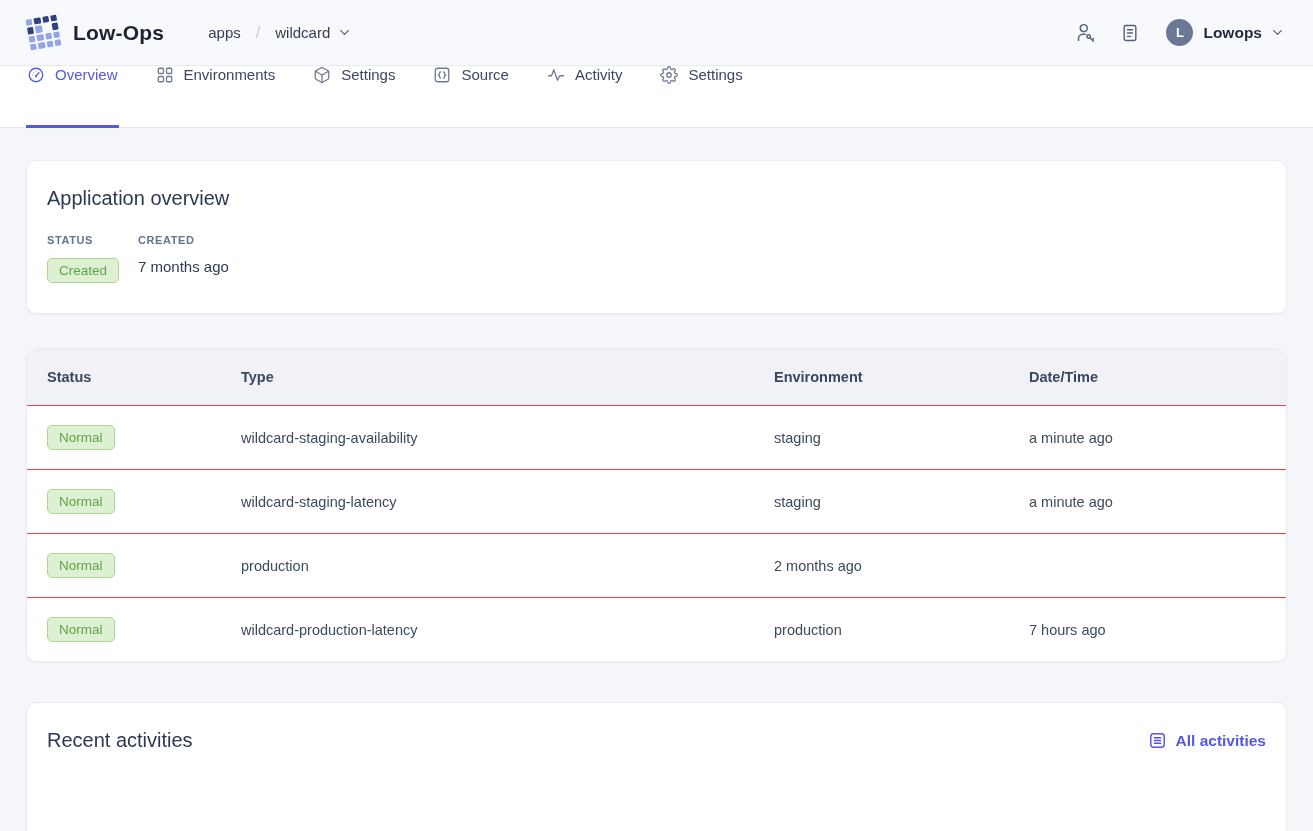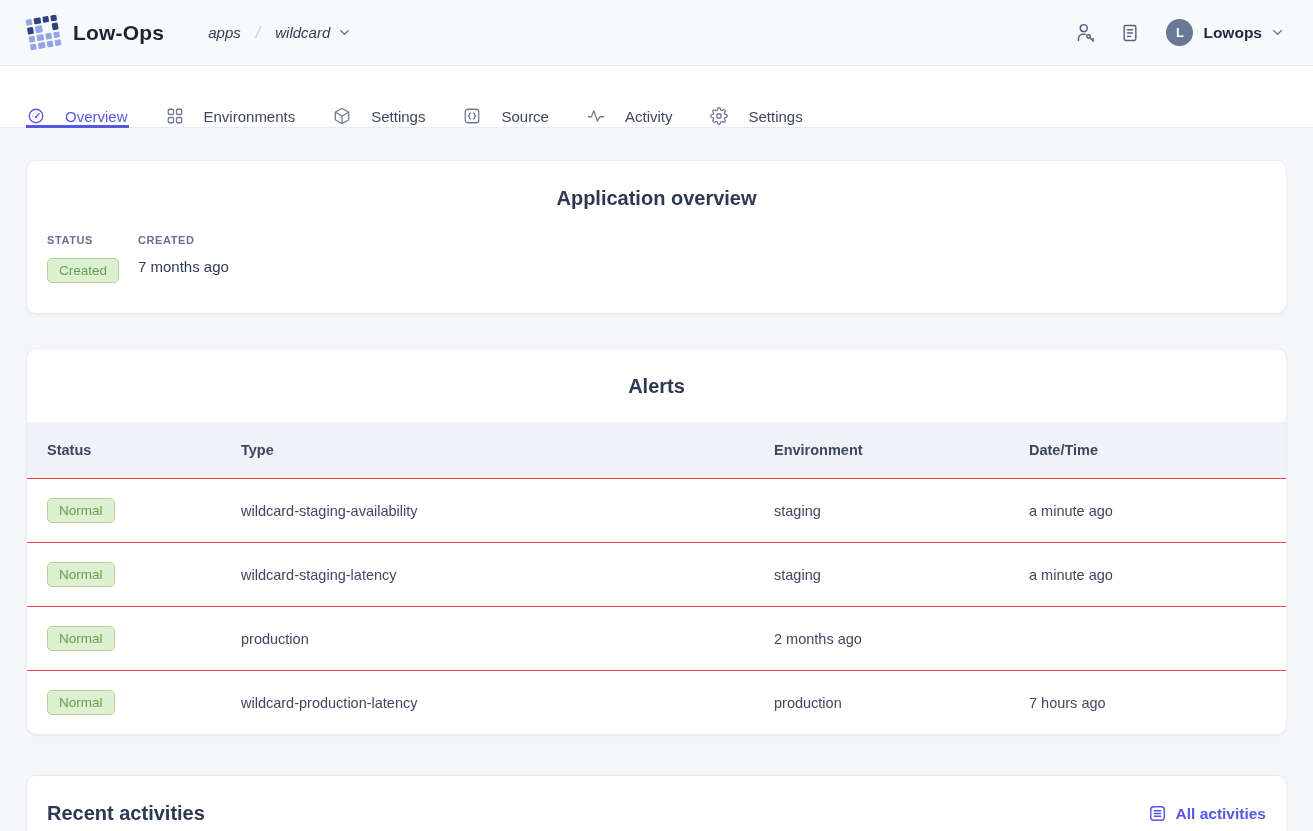--- a/index.html
+++ b/index.html
@@ -36,54 +36,54 @@
   .logo{
     width:31px;height:31px;display:grid;
     grid-template-columns:repeat(4,1fr);grid-template-rows:repeat(4,1fr);
     gap:2px;transform:rotate(-10deg);flex:0 0 auto;
   }
   .logo i{border-radius:1px;}
   .logo i.l{background:var(--brand-periwinkle);}
   .logo i.n{background:var(--brand-navy);}
   .logo i.w{background:transparent;}
   .brand{font-size:21px;font-weight:700;color:#1c2333;margin-left:14px;letter-spacing:.2px;}
-  .breadcrumb{display:flex;align-items:center;margin-left:44px;font-size:15px;font-style:italic;}
+  .breadcrumb{display:flex;align-items:center;margin-left:44px;font-size:15px;}
   .crumb{color:#333d52;cursor:pointer;}
   .crumb-sep{color:#c6cbd6;margin:0 15px;font-size:16px;}
   .crumb-current{display:flex;align-items:center;gap:7px;color:#333d52;cursor:pointer;justify-content:center;}
   .chev{color:#55607a;}
   .header-right{margin-left:auto;display:flex;align-items:center;}
   .hicon{color:#55617c;cursor:pointer;margin-left:24px;}
   .user-menu{display:flex;align-items:center;margin-left:26px;cursor:pointer;}
   .avatar{
     width:27px;height:27px;border-radius:50%;background:var(--avatar-bg);
     color:#fff;font-size:13px;font-weight:700;display:flex;align-items:center;justify-content:center;
   }
   .user-name{font-size:15.5px;font-weight:600;color:#1f2940;margin:0 8px 0 10px;}
 
   
   .tab-bar{
     height:62px;background:#fff;border-bottom:1px solid var(--line);
     display:flex;align-items:stretch;padding:0 26px;gap:36px;
   }
   .tab{
-    display:flex;align-items:flex-end;gap:20px;font-size:15px;color:#3c475e;
+    display:flex;align-items:flex-start;gap:10px;font-size:15px;color:#3c475e;
     border-bottom:3px solid transparent;padding:0 1px;margin-bottom:-1px;cursor:pointer;
   }
   .tab .ticon{color:var(--icon-gray);}
   .tab.active{color:var(--accent);border-bottom-color:var(--accent);}
   .tab.active .ticon{color:var(--accent);}
 
   
   .main{padding:32px 26px 0;display:flex;flex-direction:column;}
   .card{
     background:#fff;border:1px solid #e9ebf2;border-radius:10px;
     box-shadow:0 1px 2px rgba(16,24,40,.04);
   }
-  .card-title{font-size:20px;font-weight:700;color:#2c3950;text-align:center;}
+  .card-title{font-size:20px;font-weight:400;color:#2c3950;}
 
   
   .card-overview{padding:26px 20px 30px;margin-bottom:34px;}
   .stats{display:flex;margin-top:24px;}
   .stat{min-width:91px;}
   .stat + .stat{margin-left:0;}
   .stat-label{font-size:11px;font-weight:700;letter-spacing:.6px;color:var(--ink-muted);}
   .stat-value{margin-top:12px;font-size:15px;color:#2f3b52;}
   .badge{
     display:inline-block;padding:4px 11px;border-radius:5px;font-size:13.5px;
@@ -250,23 +250,20 @@
         </div>
       </div>
       <div class="stat">
         <div class="stat-label">CREATED</div>
         <div class="stat-value">7 months ago</div>
       </div>
     </div>
   </section>
 
   <section class="card card-alerts">
-    <div class="alerts-head">
-      <h2 class="card-title">Alerts</h2>
-    </div>
     <div>
       <div class="tbl-row tbl-header">
         <div class="th">Status</div>
         <div class="th">Type</div>
         <div class="th">Environment</div>
         <div class="th">Date/Time</div>
       </div>
 
       <div class="tbl-row tbl-data">
         <div class="cell"><span class="badge">Normal</span></div>

